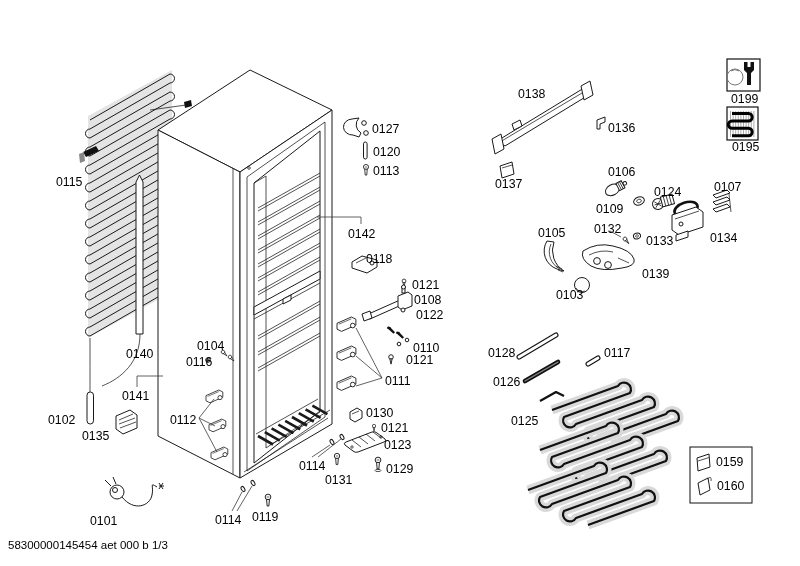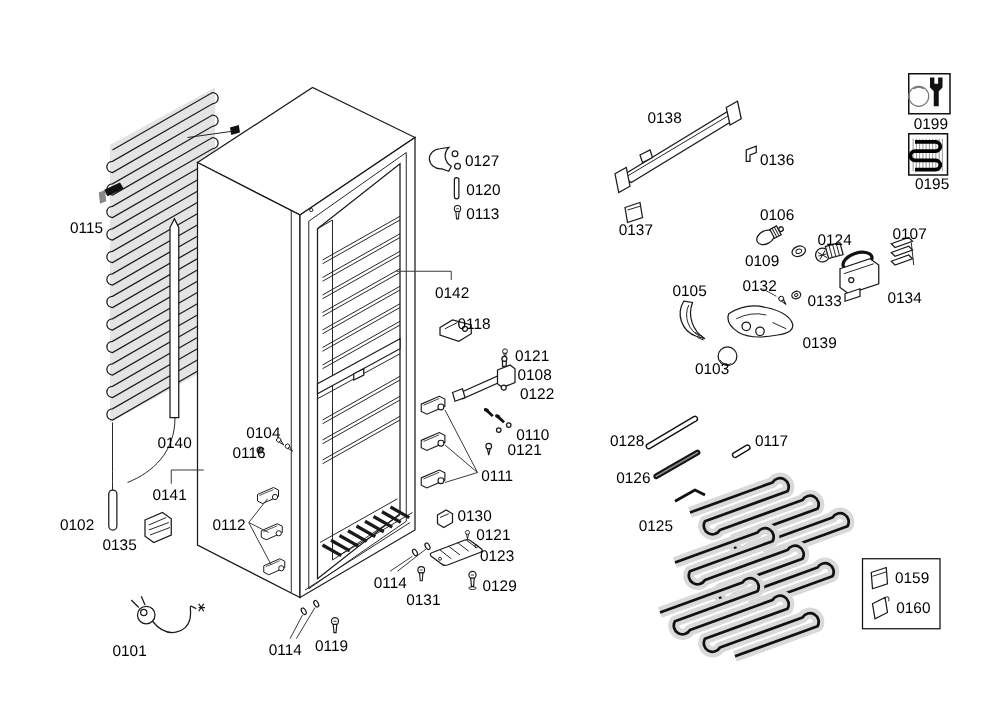--- a/index.html
+++ b/index.html
@@ -335,13 +335,14 @@
     <text class="lbl" x="642" y="278">0139</text>
     <text class="lbl" x="488" y="357">0128</text>
     <text class="lbl" x="604" y="357">0117</text>
     <text class="lbl" x="493" y="386">0126</text>
     <text class="lbl" x="511" y="425">0125</text>
     <text class="lbl" x="716" y="466">0159</text>
     <text class="lbl" x="717" y="490">0160</text>
   </g>
 </svg>
 
+<div id="footer">58300000145454 aet 000 b 1/3</div>
 </div>
 
 </body></html>

